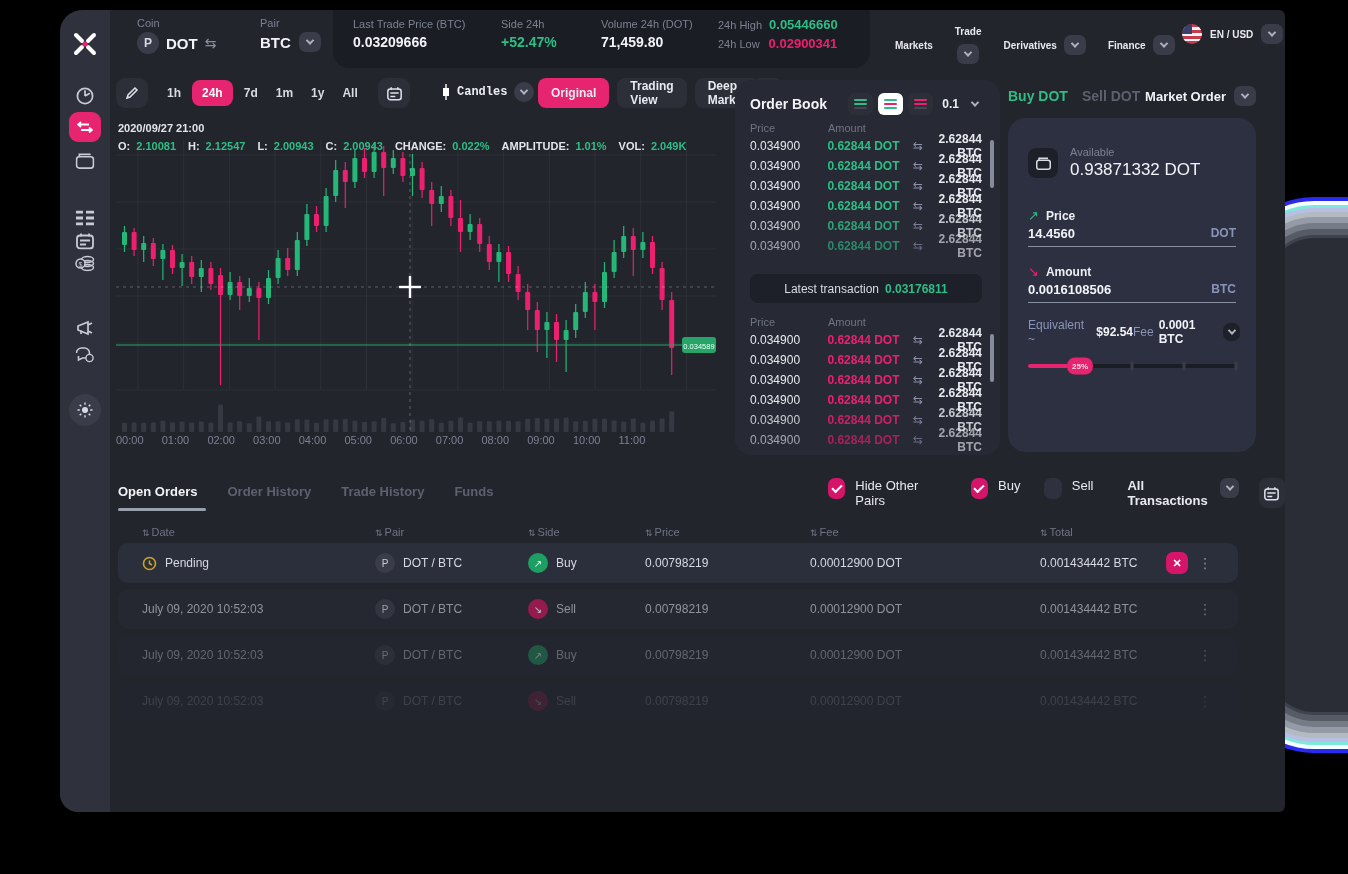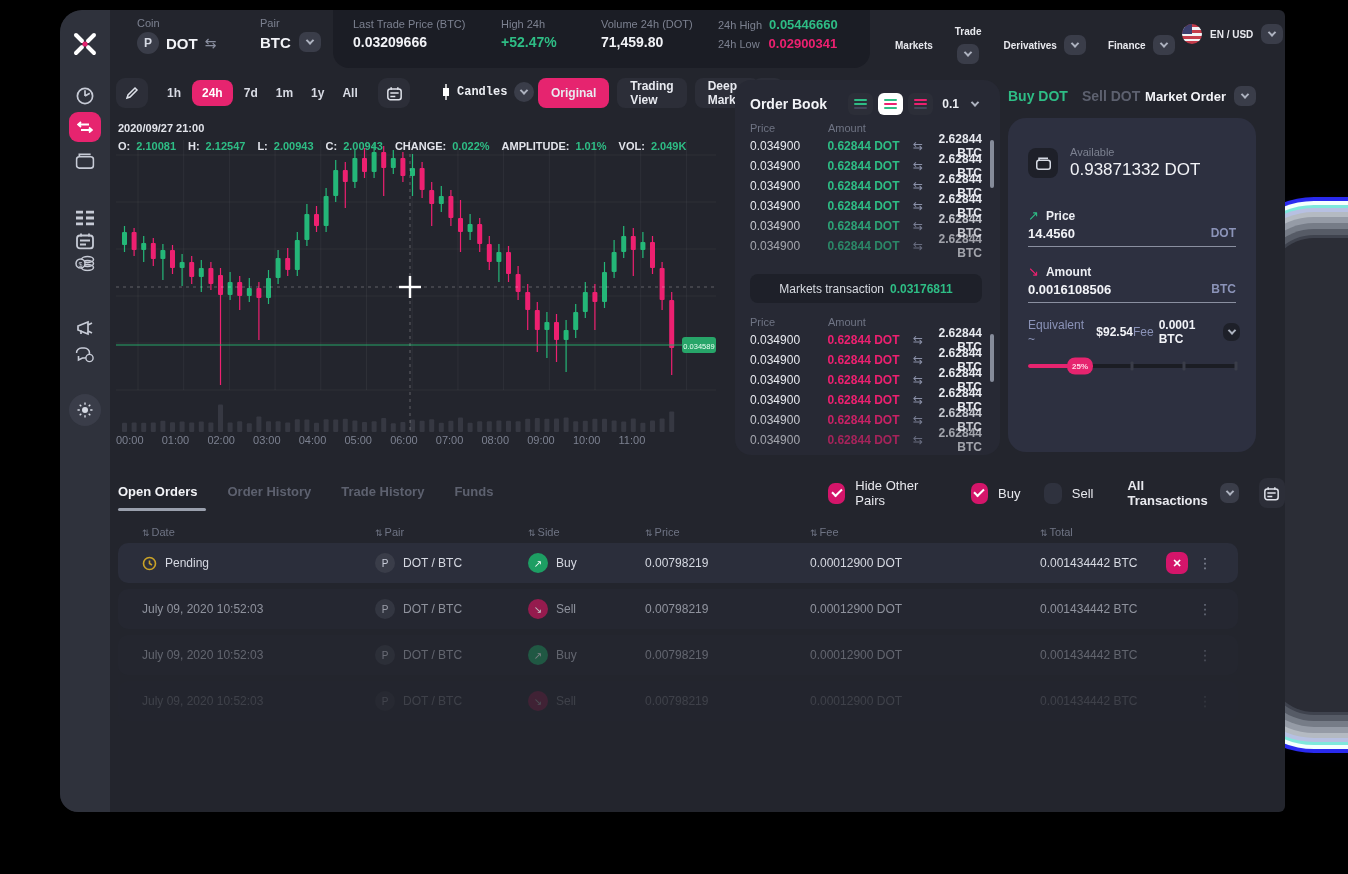--- a/index.html
+++ b/index.html
@@ -228,21 +228,21 @@
           <span class="chev"></span>
         </span>
     </div>
 
     <div class="statsbox">
       <div class="abs" style="left:20px; top:12px;">
         <div class="lbl">Last Trade Price (BTC)</div>
         <div class="stat-v" style="margin-top:4px;">0.03209666</div>
       </div>
       <div class="abs" style="left:168px; top:12px;">
-        <div class="lbl">High 24h</div>
+        <div class="lbl">Side 24h</div>
         <div class="stat-v green" style="margin-top:4px;">+52.47%</div>
       </div>
       <div class="abs" style="left:268px; top:12px;">
         <div class="lbl">Volume 24h (DOT)</div>
         <div class="stat-v" style="margin-top:4px;">71,459.80</div>
       </div>
       <div class="abs" style="left:385px; top:11px; font-size:11px;">
         <div style="display:flex; gap:7px; align-items:center;">
           <span class="lbl">24h High</span>
           <span class="green" style="font-size:13px; font-weight:bold;">0.05446660</span>
@@ -615,21 +615,21 @@
         <div class="ob-row" style="opacity: 0.64;">
           <span class="ob-price">0.034900</span>
           <span class="ob-amt green">0.62844 DOT</span>
           <span class="ob-arrow">⇆</span>
           <span class="ob-btc">2.62844 BTC</span>
         </div>
       </div>
     <div class="scrollthumb" style="right:6px; top:60px; height:48px;"></div>
 
     <div class="latest" style="top:194px;">
-      <span>Markets transaction</span>
+      <span>Latest transaction</span>
       <span class="green" style="font-weight:bold;">0.03176811</span>
     </div>
 
     <div class="abs" style="left:15px; top:236px; right:18px; display:flex;">
       <span class="ob-head" style="width:78px;">Price</span>
       <span class="ob-head">Amount</span>
     </div>
     <div class="abs" style="left:15px; top:250px; right:18px;" id="ob-bids">
         <div class="ob-row">
           <span class="ob-price">0.034900</span>
@@ -733,21 +733,21 @@
   </div>
 
   <div class="abs" style="left:58px; top:474px; display:flex; gap:30px;" id="orders-tabs">
       <span class="bt-tab active">Open Orders</span>
       <span class="bt-tab">Order History</span>
       <span class="bt-tab">Trade History</span>
       <span class="bt-tab">Funds</span>
     </div>
   <div class="tab-underline"></div>
 
-  <div class="abs" style="left:768px; top:468px; display:flex; align-items:center; gap:10px;">
+  <div class="abs" style="left:768px; top:468px; display:flex; align-items:flex-start; gap:10px;">
     <span class="cb on">
         <span class="tick-mark"></span>
       </span>
     <span class="cb-lbl">Hide Other Pairs</span>
     <span class="cb on" style="margin-left:26px;">
         <span class="tick-mark"></span>
       </span>
     <span class="cb-lbl">Buy</span>
     <span class="cb" style="margin-left:14px;"></span>
     <span class="cb-lbl">Sell</span>

